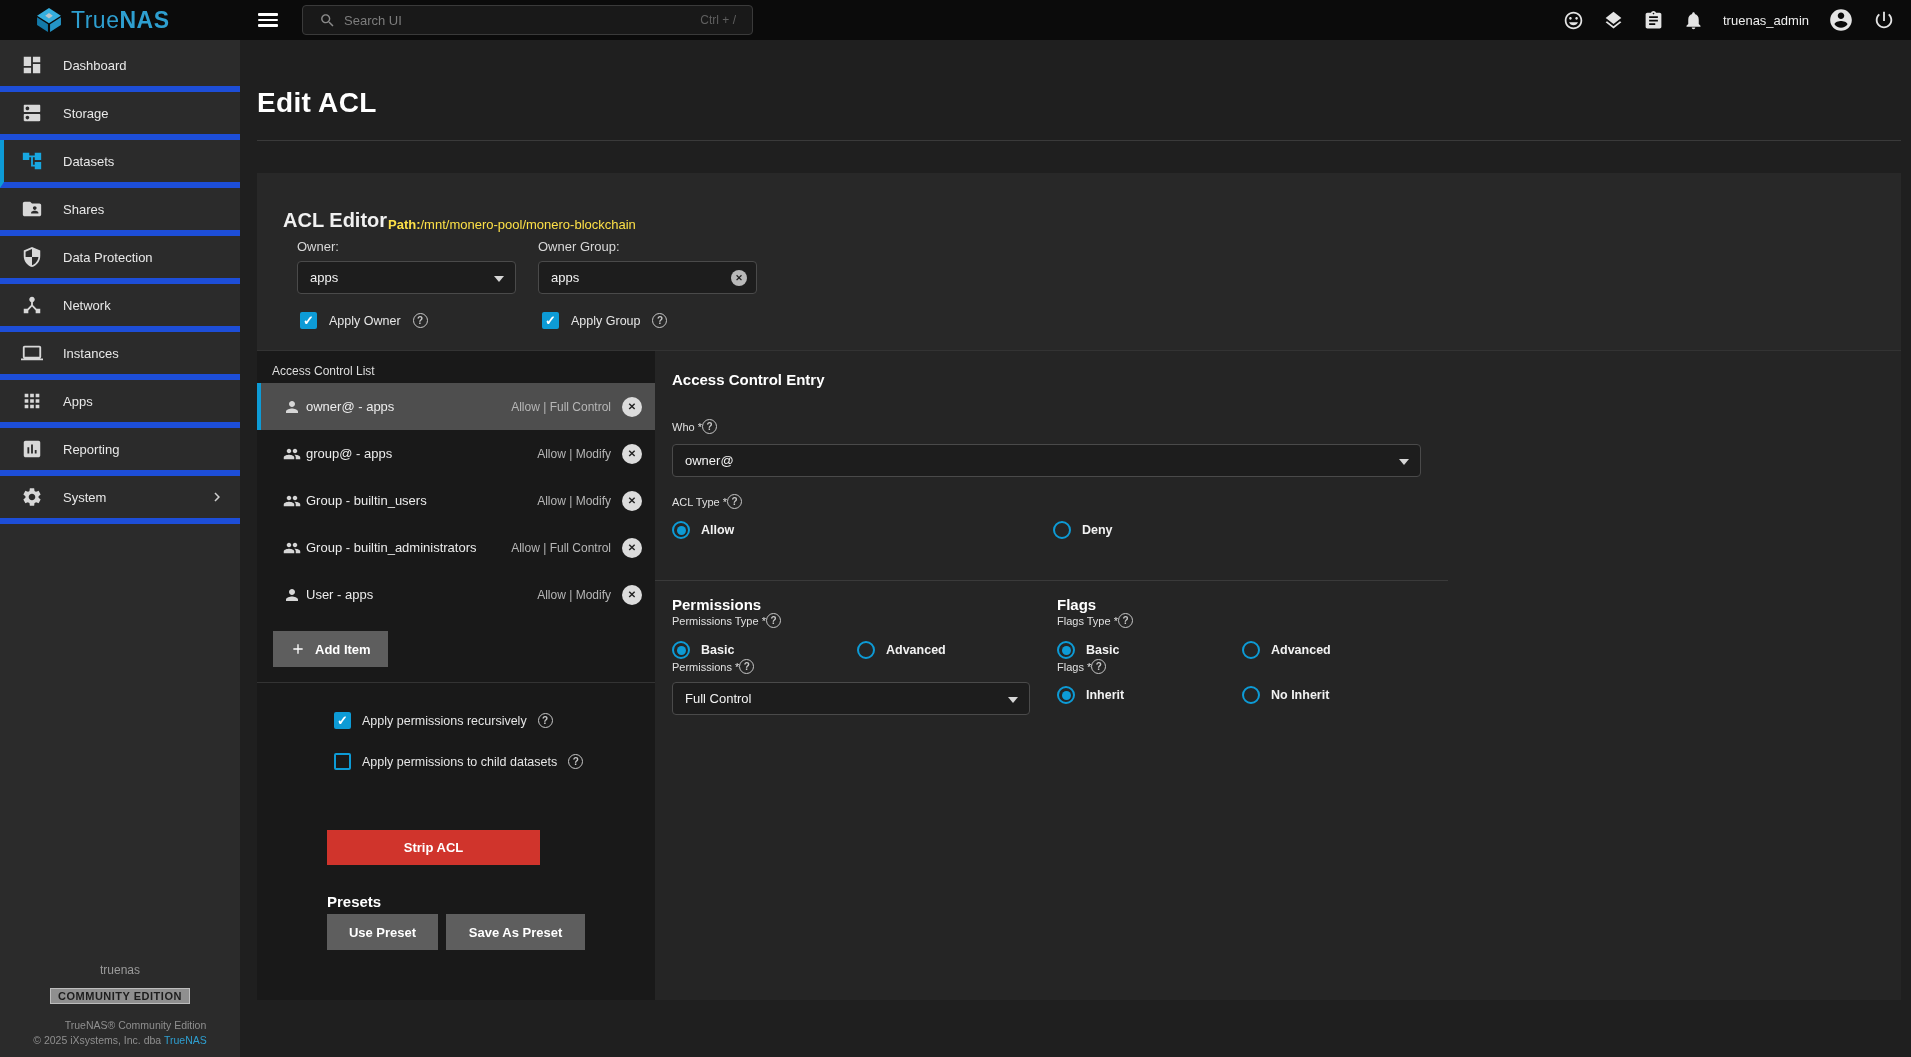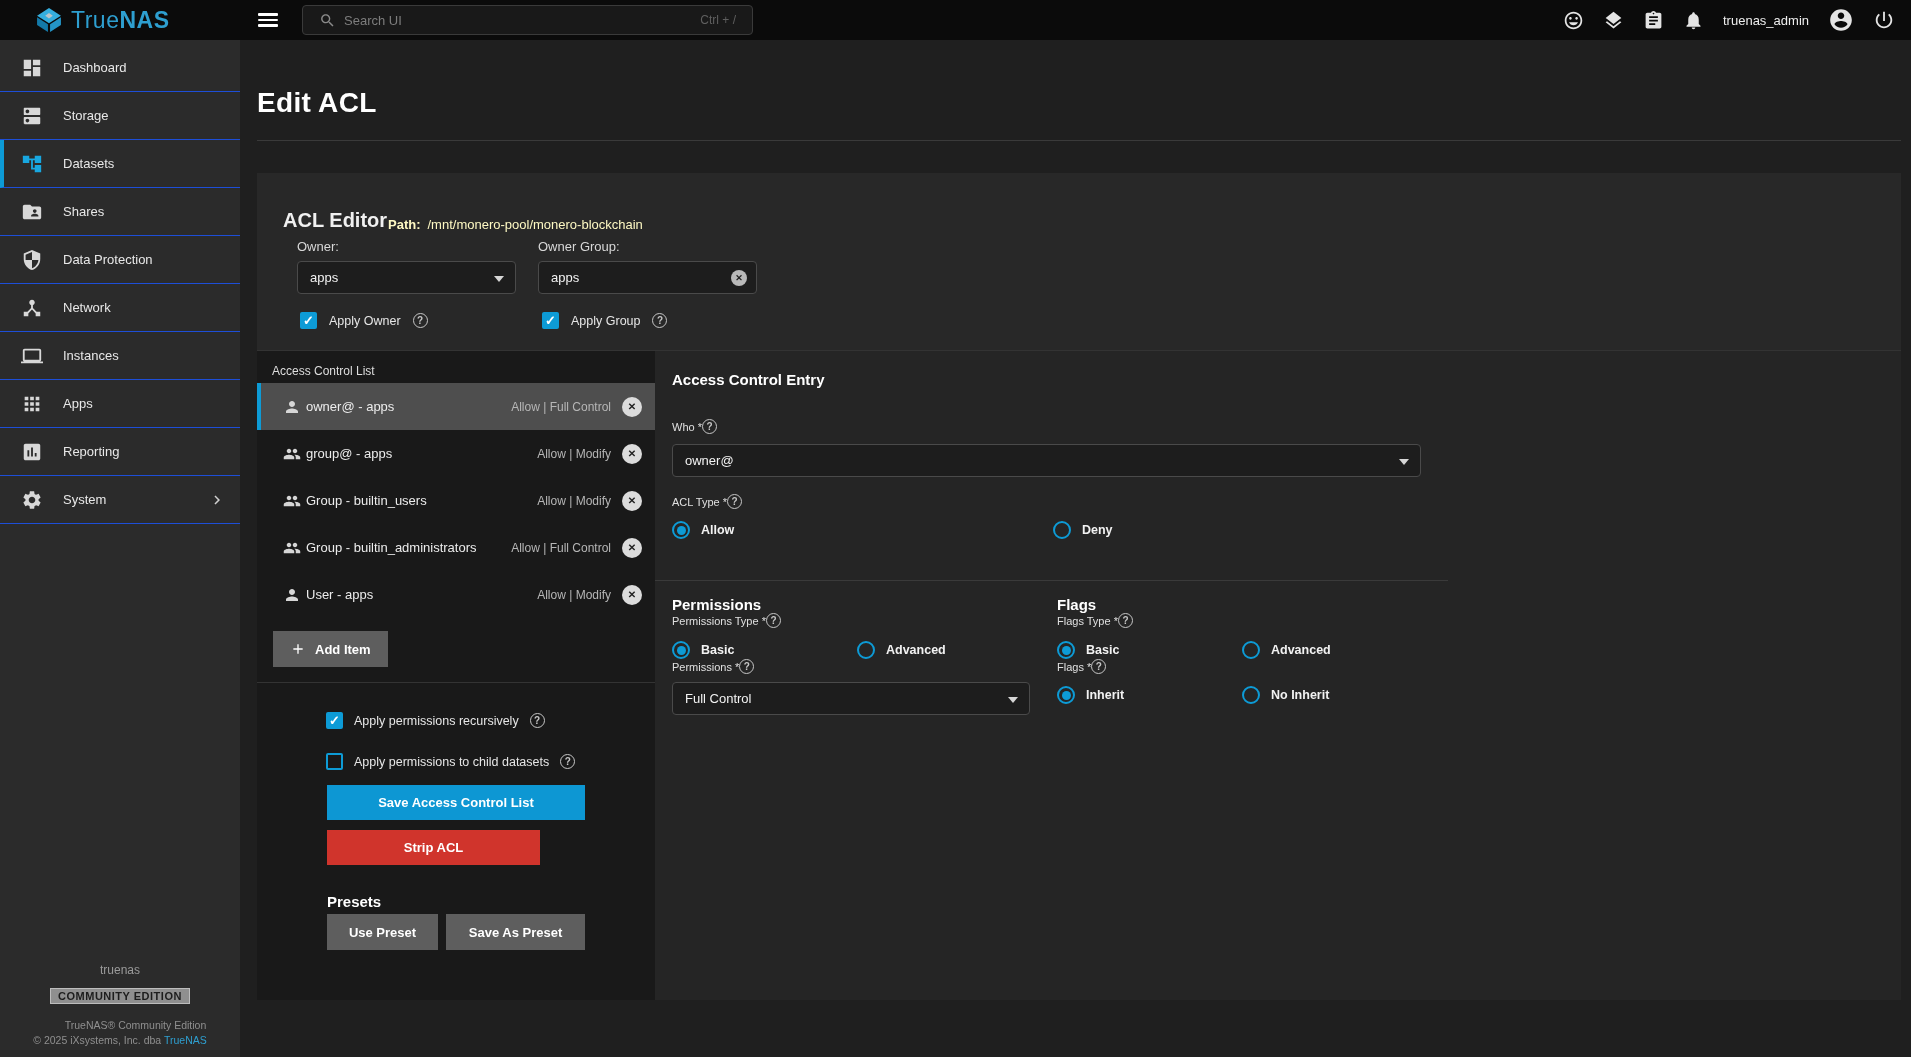--- a/index.html
+++ b/index.html
@@ -27,41 +27,41 @@
   .search input::placeholder { color:#7d7d7d; }
   .kbd { font-size:12px; color:#5f5f5f;text-align:center; }
   .top-right { margin-left:auto; display:flex; align-items:center; gap:19px; color:#e4e4e4; }
   .top-right .tico { cursor:pointer; color:#e4e4e4; }
   .username { font-size:13px; color:#eee; cursor:pointer; }
 
   
   .sidebar { position:absolute; top:40px; left:0; width:240px; bottom:0; background:#2b2b2b; }
   .nav { padding-top:4px; }
   .nav-item { height:48px; display:flex; align-items:center; padding-left:21px;
-              border-bottom:1px solid #1d4ed8; font-size:13px; color:#e8e8e8; cursor:pointer; position:relative; }
+              border-bottom:6px solid #1d4ed8; font-size:13px; color:#e8e8e8; cursor:pointer; position:relative; }
   .nav-item .nico { width:22px; margin-right:20px; color:#d8d8d8; }
   .nav-item.active { padding-left:17px; border-left:4px solid #0d9bd6; }
   .nav-item.active .nico { color:#18a7e0; }
   .nav-chevron { margin-left:auto; margin-right:14px; color:#cfcfcf; }
   .sidebar-footer { position:absolute; bottom:11px; left:0; right:0; text-align:center; }
   .hostname { font-size:12px; color:#9a9a9a; }
   .badge { display:inline-block; margin-top:11px; background:#8f8f8f; border:1px solid #bdbdbd;
            color:#1d1d1d; font-size:11px; font-weight:bold; letter-spacing:.5px; padding:1px 7px; }
   .foot1 { margin-top:15px; font-size:10.5px; color:#8f8f8f;padding-left:31px; }
   .foot2 { margin-top:3px; font-size:10.5px; color:#8f8f8f; }
   .foot2 a { color:#2e9fd0; text-decoration:none; cursor:pointer; }
 
   
   .main { position:absolute; left:240px; top:40px; right:0; bottom:0; background:#1f1f1f; }
   .page-title { position:absolute; left:17px; top:47px; font-size:28px; font-weight:bold; color:#fff; letter-spacing:.3px; }
   .title-divider { position:absolute; left:17px; right:10px; top:100px; border-bottom:1px solid #3a3a3a; }
 
   .card { position:absolute; left:17px; top:133px; width:1644px; height:827px; background:#282828; }
   .acl-editor-heading { position:absolute; left:26px; top:36px; font-size:20px; font-weight:bold; color:#f0f0f0; }
-  .path-row { position:absolute; left:131px; top:44px; font-size:13px; color:#fef9c3; display:flex; gap:7px; }
+  .path-row { position:absolute; left:131px; top:44px; font-size:13px; color:#fde047; display:flex; }
   .path-label { font-weight:600; }
   .flabel { position:absolute; font-size:13px; color:#d8d8d8; }
   .select { background:#1d1d1d; border:1px solid #4a4a4a; border-radius:4px; height:33px;
             display:flex; align-items:center; padding:0 30px 0 12px; font-size:13px; color:#f2f2f2;
             position:absolute; cursor:pointer; }
   .caret { position:absolute; right:11px; top:50%; margin-top:-2px; width:0; height:0;
            border-left:5.5px solid transparent; border-right:5.5px solid transparent; border-top:6px solid #d6d6d6; }
   .clear-ico { position:absolute; right:9px; top:50%; transform:translateY(-50%);
                width:16px; height:16px; border-radius:50%; background:#b9b9b9; color:#1d1d1d;
                display:flex; align-items:center; justify-content:center; cursor:pointer; }
@@ -93,21 +93,21 @@
   .item-perm { margin-left:auto; font-size:12px; color:#b6b6b6; }
   .del-ico { margin-left:11px; width:20px; height:20px; border-radius:50%; background:#dcdcdc; color:#222;
              display:flex; align-items:center; justify-content:center; cursor:pointer; flex:0 0 auto; }
   .del-ico::after { content:"✕"; font-size:10px; font-weight:bold; }
 
   .btn { display:flex; align-items:center; justify-content:center; font-size:13px; font-weight:bold;
          color:#fff; cursor:pointer; border-radius:0; }
   .add-item { position:absolute; left:16px; top:280px; height:36px; padding:0 17px; background:#5e5e5e; gap:9px; }
   .add-item svg { width:16px; }
   .lp-divider { position:absolute; left:0; right:0; top:331px; border-top:1px solid #333; }
-  .chk-lp { position:absolute; left:69px; display:flex; align-items:center; gap:11px; }
+  .chk-lp { position:absolute; left:77px; display:flex; align-items:center; gap:11px; }
   .save-btn { position:absolute; left:70px; top:434px; width:258px; height:35px; background:#0d97d3; }
   .strip-btn { position:absolute; left:70px; top:479px; width:213px; height:35px; background:#d0342c; }
   .presets-h { position:absolute; left:70px; top:542px; font-size:15px; font-weight:bold; color:#fff; }
   .preset-row { position:absolute; left:70px; top:563px; display:flex; gap:8px; }
   .preset-btn { height:36px; background:#5e5e5e; }
   .use-preset { width:111px; }
   .saveas-preset { width:139px; }
 
   
   .ep-heading { position:absolute; left:17px; top:20px; font-size:15px; font-weight:bold; color:#fff; }
@@ -349,21 +349,20 @@
           <span class="cbox checked"></span>
           <span class="chk-label">Apply permissions recursively</span>
           <span class="help"></span>
         </label>
         <label class="chk-lp" style="top:402px;">
           <span class="cbox unchecked"></span>
           <span class="chk-label">Apply permissions to child datasets</span>
           <span class="help"></span>
         </label>
 
-        <div class="btn save-btn">Save Access Control List</div>
         <div class="btn strip-btn">Strip ACL</div>
 
         <div class="presets-h">Presets</div>
         <div class="preset-row">
           <div class="btn preset-btn use-preset">Use Preset</div>
           <div class="btn preset-btn saveas-preset">Save As Preset</div>
         </div>
       </div>
 
       <div class="entry-panel">

